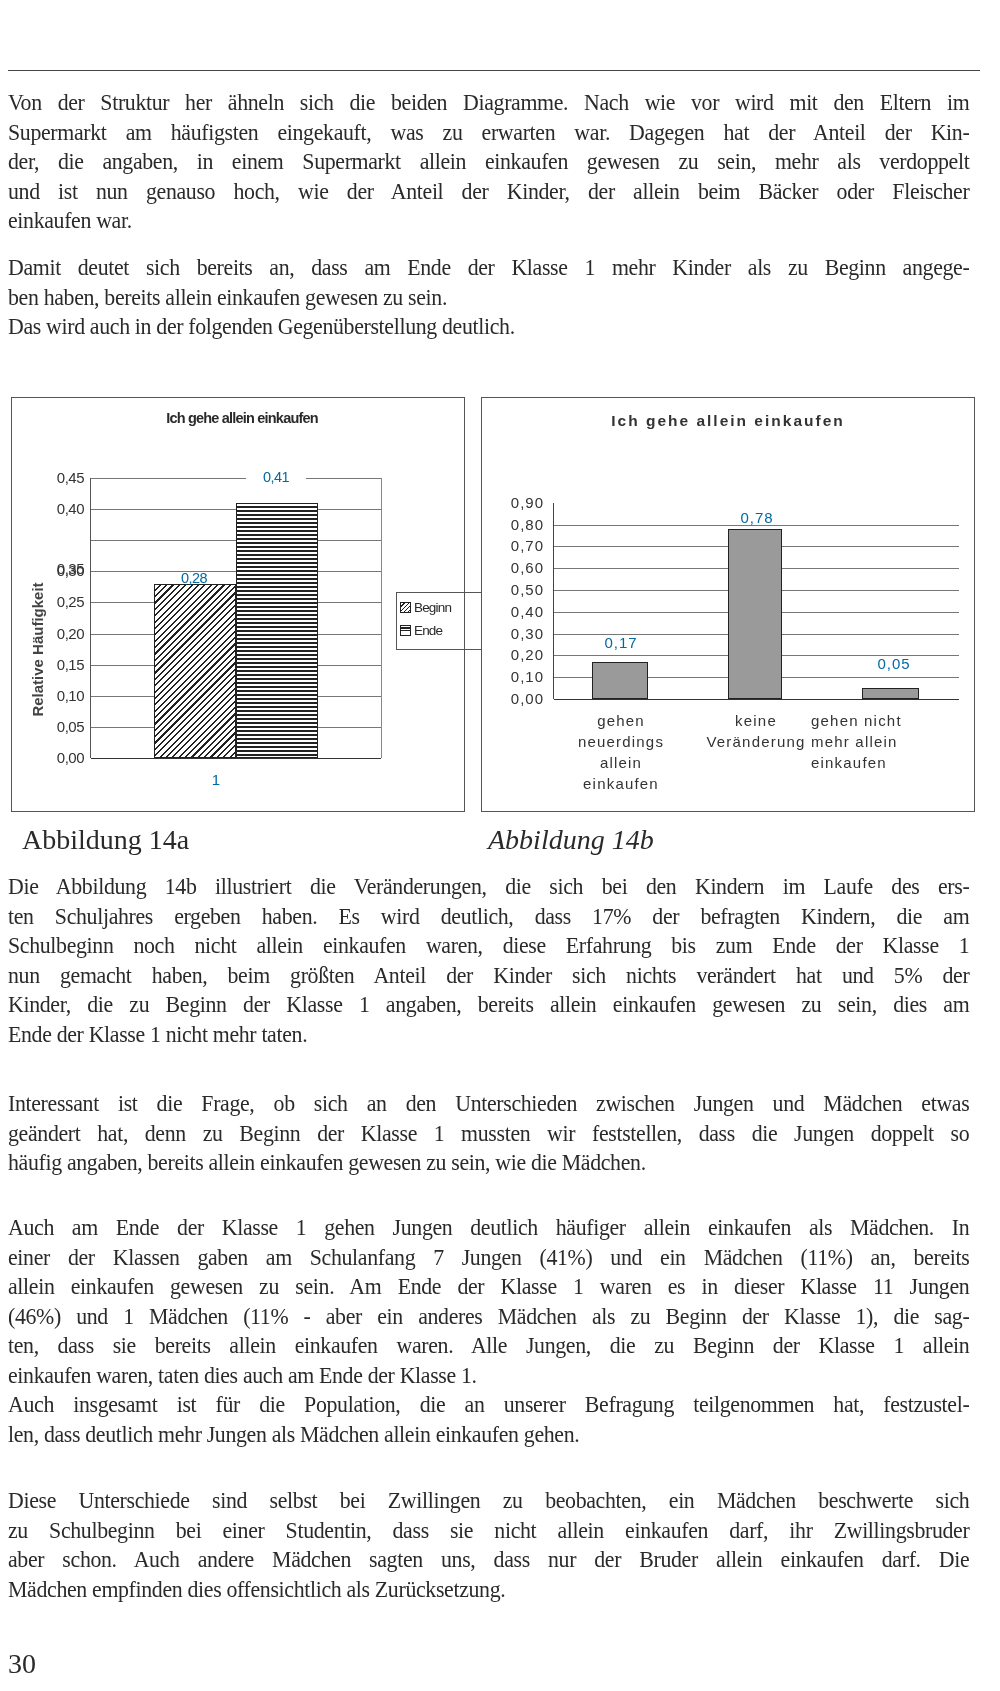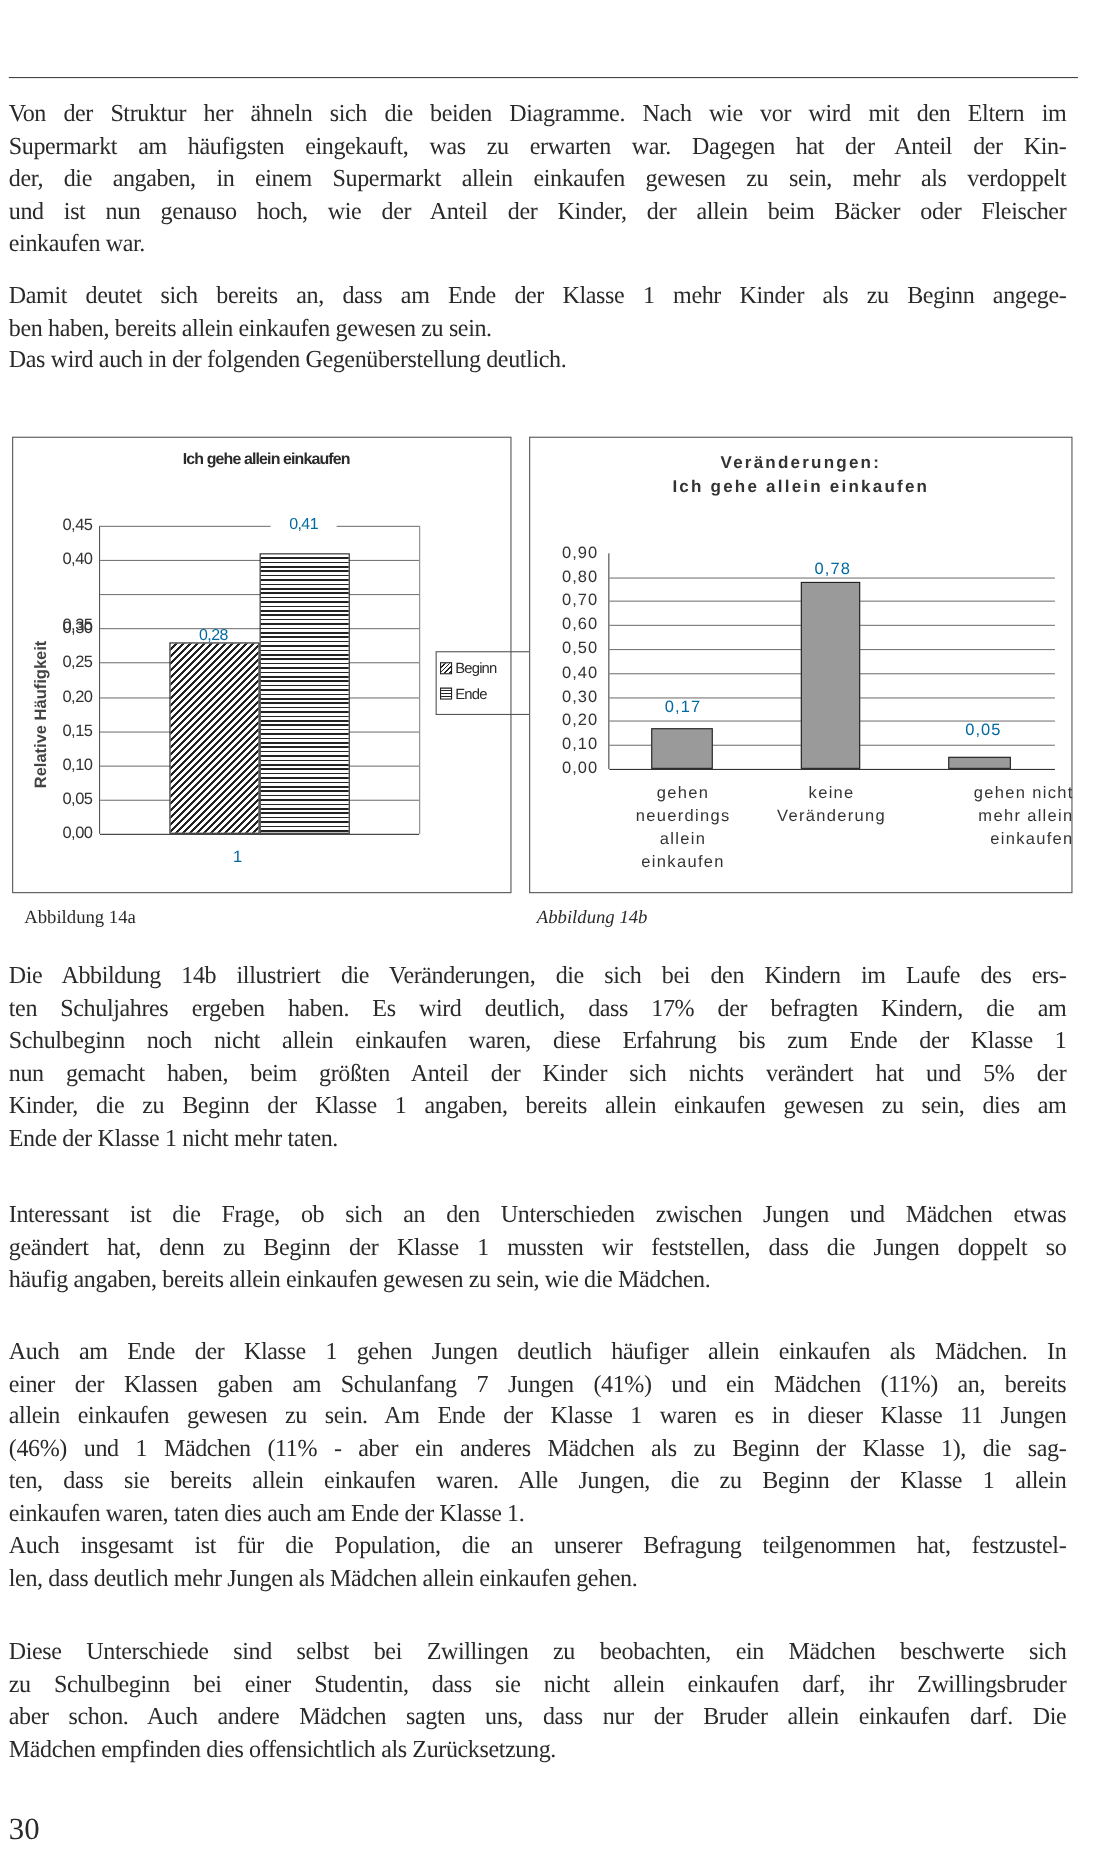--- a/index.html
+++ b/index.html
@@ -4,21 +4,21 @@
 <style>
   html, body { margin: 0; padding: 0; background: #ffffff; }
   body { width: 1000px; height: 1691px; position: relative; overflow: hidden;
          font-family: "Liberation Serif", "DejaVu Serif", serif; color: #2a2a2a; }
   .rule { position: absolute; left: 8px; top: 70px; width: 972px; height: 1px; background: #444; }
   .para { position: absolute; left: 8px; width: 976px; font-size: 22.2px; line-height: 29.5px;
           text-align: justify; letter-spacing: -0.35px; transform: scaleX(0.985); transform-origin: left top; }
   .para span { display: block; }
   .para span.last { text-align: left; }
   .para span.j { text-align-last: justify; }
-  .caption { position: absolute; font-size: 17px; top: 824px; }
+  .caption { position: absolute; font-size: 28px; top: 824px; }
   .pagenum { position: absolute; left: 8px; top: 1648px; font-size: 28px; }
 
   .frame { position: absolute; border: 1.5px solid #555; background: #fff; }
   .sans { font-family: "Liberation Sans", "DejaVu Sans", sans-serif; }
   .abs { position: absolute; }
   .grid { position: absolute; height: 1px; background: #777; }
   .tick { position: absolute; font-size: 15px; color: #333; text-align: right; width: 50px; }
   .barlabel { position: absolute; font-size: 15px; color: #0369a1; text-align: center; width: 60px; }
 </style>
 </head>
@@ -87,21 +87,20 @@
     </div>
     <div class="abs" style="left:3px; top:30px; white-space:nowrap;">
       <span style="display:inline-block; width:9px; height:9px; border:1px solid #222; vertical-align:-1px; background:repeating-linear-gradient(180deg,#fff 0 1.5px,#222 1.5px 2.5px);"></span>
       <span>Ende</span>
     </div>
   </div>
 </div>
 
 <div class="frame sans" style="left:481px; top:397px; width:492px; height:413px;">
   <div class="abs" style="left:0; width:492px; top:12px; text-align:center; font-size:15.5px; font-weight:bold; letter-spacing:2px; line-height:22px; color:#333;">
-    <div>Veränderungen:</div>
     <div>Ich gehe allein einkaufen</div>
   </div>
 
   <div class="abs" style="left:71px; top:105px; width:405px; height:196px; border-left:1px solid #444;">
     <div class="grid" style="top:22px; left:0; width:405px;"></div>
     <div class="grid" style="top:43px; left:0; width:405px;"></div>
     <div class="grid" style="top:65px; left:0; width:405px;"></div>
     <div class="grid" style="top:87px; left:0; width:405px;"></div>
     <div class="grid" style="top:109px; left:0; width:405px;"></div>
     <div class="grid" style="top:131px; left:0; width:405px;"></div>
@@ -132,21 +131,21 @@
   <div class="abs" style="left:69px; top:312px; width:140px; text-align:center; font-size:15px; line-height:21px; letter-spacing:1.2px; color:#333;">
     <div>gehen</div>
     <div>neuerdings</div>
     <div>allein</div>
     <div>einkaufen</div>
   </div>
   <div class="abs" style="left:204px; top:312px; width:140px; text-align:center; font-size:15px; line-height:21px; letter-spacing:1.2px; color:#333;">
     <div>keine</div>
     <div>Veränderung</div>
   </div>
-  <div class="abs" style="left:354px; top:312px; width:140px; text-align:right; font-size:15px; line-height:21px; letter-spacing:1.2px; color:#333;">
+  <div class="abs" style="left:329px; top:312px; width:140px; text-align:left; font-size:15px; line-height:21px; letter-spacing:1.2px; color:#333;">
     <div>gehen nicht</div>
     <div>mehr allein</div>
     <div>einkaufen</div>
   </div>
 </div>
 
 <div class="caption" style="left:22px;">Abbildung 14a</div>
 <div class="caption" style="left:488px;font-style:italic;">Abbildung 14b</div>
 
 <div class="para" style="top:872px;">

